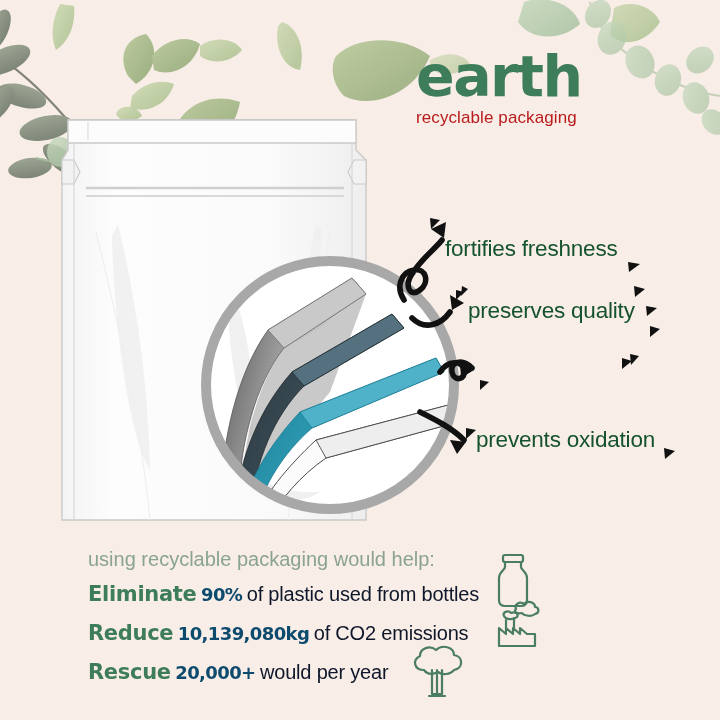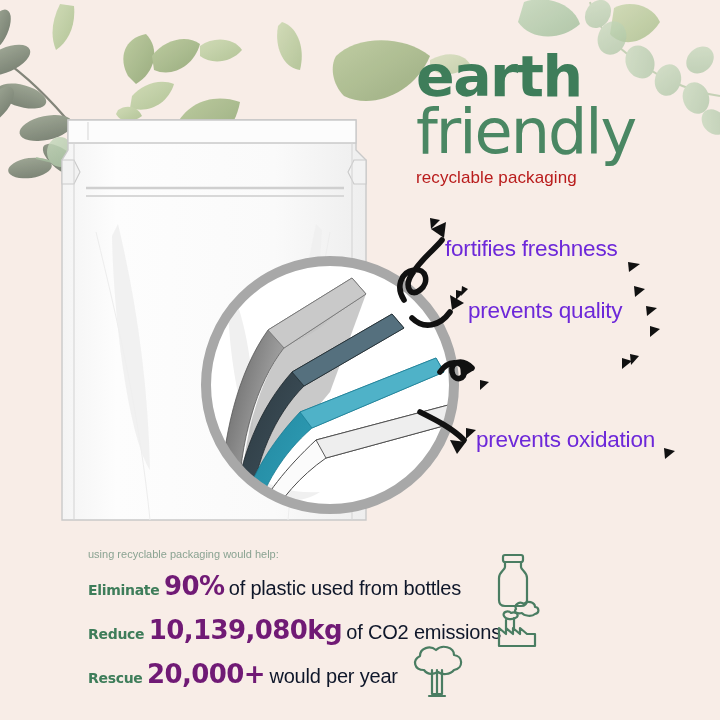--- a/index.html
+++ b/index.html
@@ -56,59 +56,59 @@
     margin: 0;
     margin-top: 4px;
     letter-spacing: 0.1px;
   }
 
   
   .feature-label {
     position: absolute;
     font-family: "Liberation Sans", sans-serif;
     font-size: 22.5px;
-    color: #6d28d9;
+    color: #14532d;
     letter-spacing: -0.2px;
     white-space: nowrap;
   }
   #feat-0 { left: 445px; top: 236px; }
   #feat-1 { left: 468px; top: 298px; }
   #feat-2 { left: 482px; top: 362px; }
   #feat-3 { left: 476px; top: 427px; }
 
   
   #stats {
     position: absolute;
     left: 88px;
     top: 548px;
     width: 520px;
   }
   #stats-intro {
     font-family: "Liberation Sans", sans-serif;
-    font-size: 11px;
+    font-size: 20px;
     color: #8aa392;
     margin: 0 0 13px 0;
   }
   .stat-row {
     margin: 0 0 18px 0;
     white-space: nowrap;
     line-height: 1;
   }
   .stat-verb {
     font-family: "DejaVu Sans", sans-serif;
     font-weight: 700;
-    font-size: 14px;
+    font-size: 21px;
     color: #3e7d5a;
     letter-spacing: -0.3px;
   }
   .stat-value {
     font-family: "DejaVu Sans", sans-serif;
     font-weight: 700;
-    font-size: 26px;
-    color: #701a75;
+    font-size: 18px;
+    color: #0c4a6e;
     letter-spacing: -0.6px;
     text-align: right;
   }
   .stat-tail {
     font-family: "Liberation Sans", sans-serif;
     font-size: 20px;
     color: #0f172a;
     letter-spacing: -0.2px;
   }
 
@@ -320,26 +320,25 @@
       <path d="M480 380 l 9 2 l -9 8 Z"></path>
       <path d="M622 358 l 10 3 l -10 8 Z"></path>
       <path d="M630 354 l 9 2 l -8 9 Z"></path>
       <path d="M466 428 l 10 2 l -10 9 Z"></path>
       <path d="M664 448 l 11 3 l -10 8 Z"></path>
     </g>
   </svg>
 
   <div id="headline">
     <div id="title-earth">earth</div>
-    <div id="title-friendly">friendly</div>
     <div id="subtitle">recyclable packaging</div>
   </div>
 
   <div class="feature-label" id="feat-0">fortifies freshness</div>
-  <div class="feature-label" id="feat-1">prevents quality</div>
+  <div class="feature-label" id="feat-1">preserves quality</div>
   <div class="feature-label" id="feat-3">prevents oxidation</div>
 
   <div id="stats">
     <div id="stats-intro">using recyclable packaging would help:</div>
 
     <div class="stat-row">
       <span class="stat-verb">Eliminate</span>
       <span class="stat-value">90%</span>
       <span class="stat-tail">of plastic used from bottles</span>
     </div>

